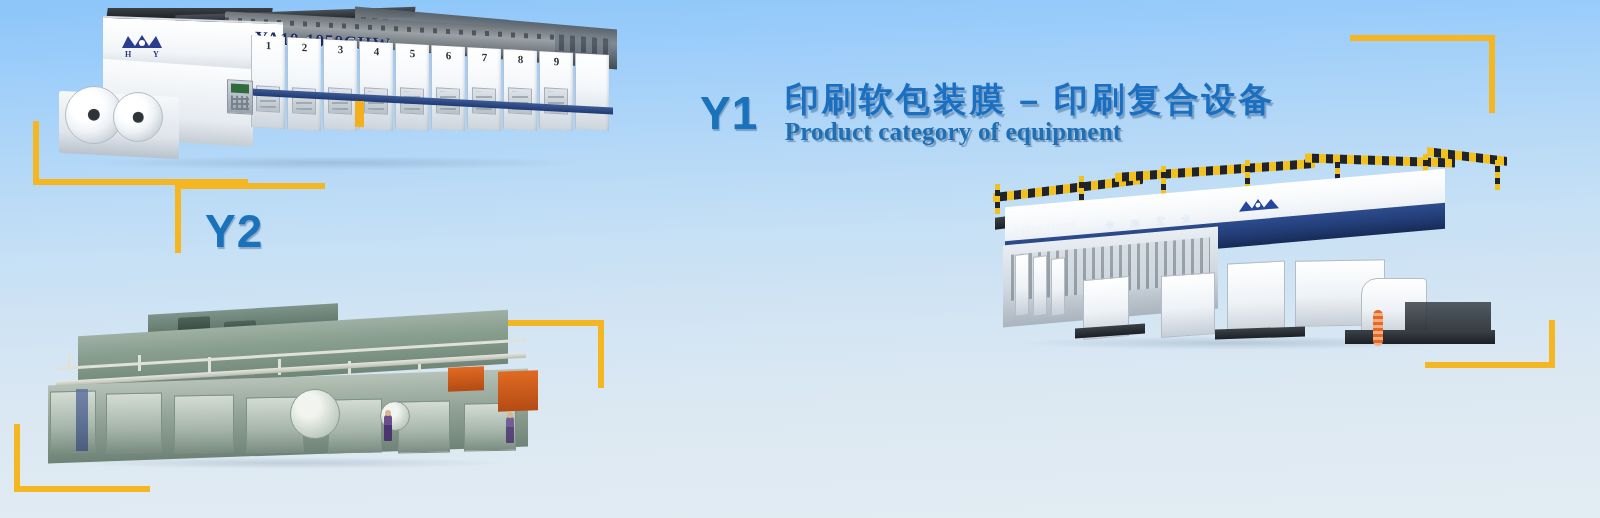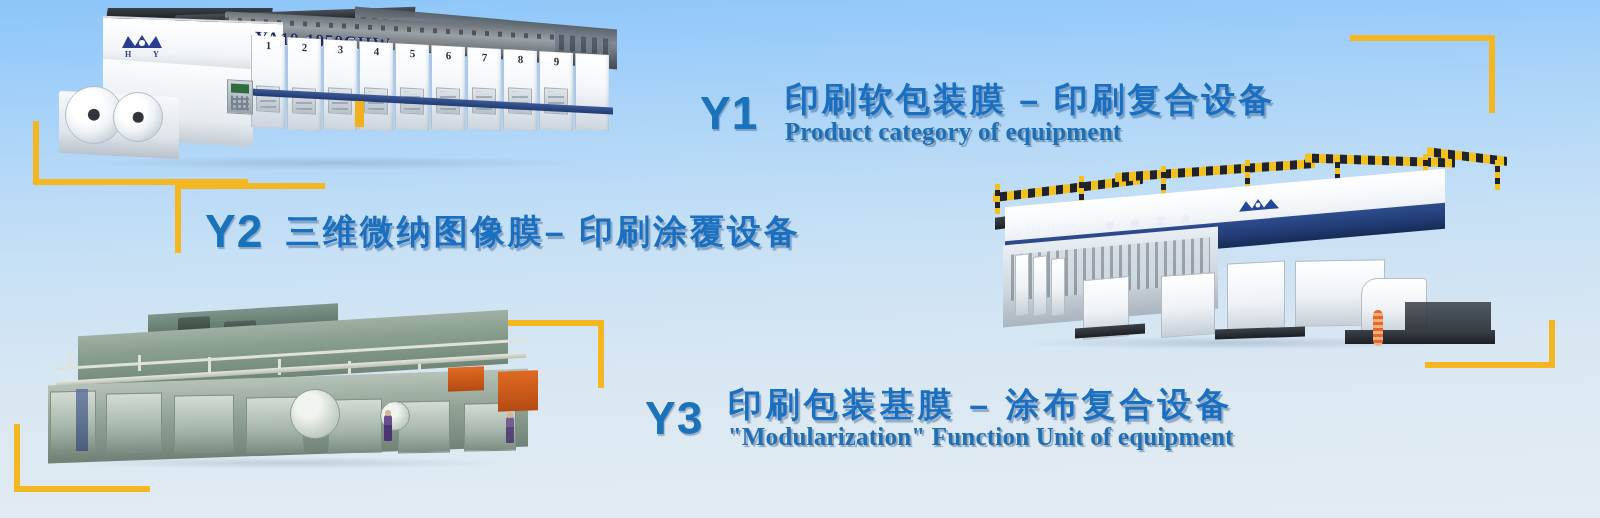--- a/index.html
+++ b/index.html
@@ -493,25 +493,17 @@
     <span class="ycode">Y1</span>
     <span class="titles">
       <span class="cn-title" style="display:block;">印刷软包装膜 – 印刷复合设备</span>
       <span class="en-title" style="display:block;">Product category of equipment</span>
     </span>
   </div>
 
   <div class="textgroup" id="text-y2">
     <span class="ycode">Y2</span>
     <span class="titles">
-      <span class="cn-title" style="display:block;">三维微纳图像膜– 印刷涂覆设备</span>
     </span>
   </div>
 
-  <div class="textgroup" id="text-y3">
-    <span class="ycode">Y3</span>
-    <span class="titles">
-      <span class="cn-title" style="display:block;">印刷包装基膜 –  涂布复合设备</span>
-      <span class="en-title" style="display:block;">"Modularization" Function Unit of equipment</span>
-    </span>
-  </div>
 
 </div>
 
 </body></html>

